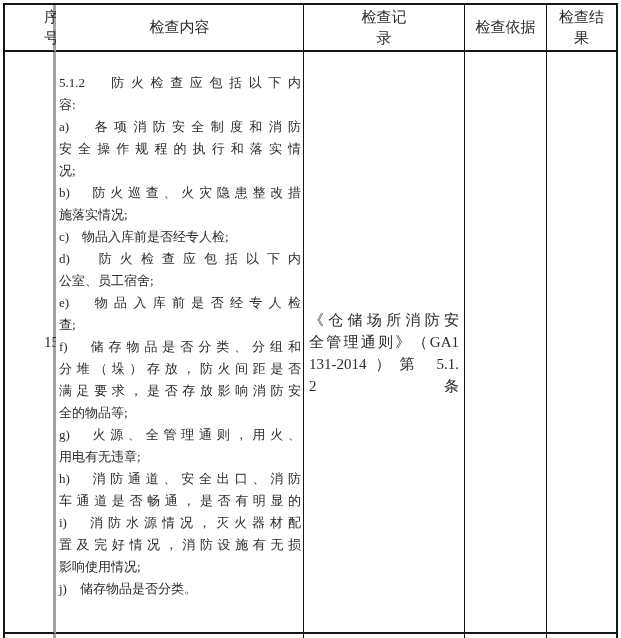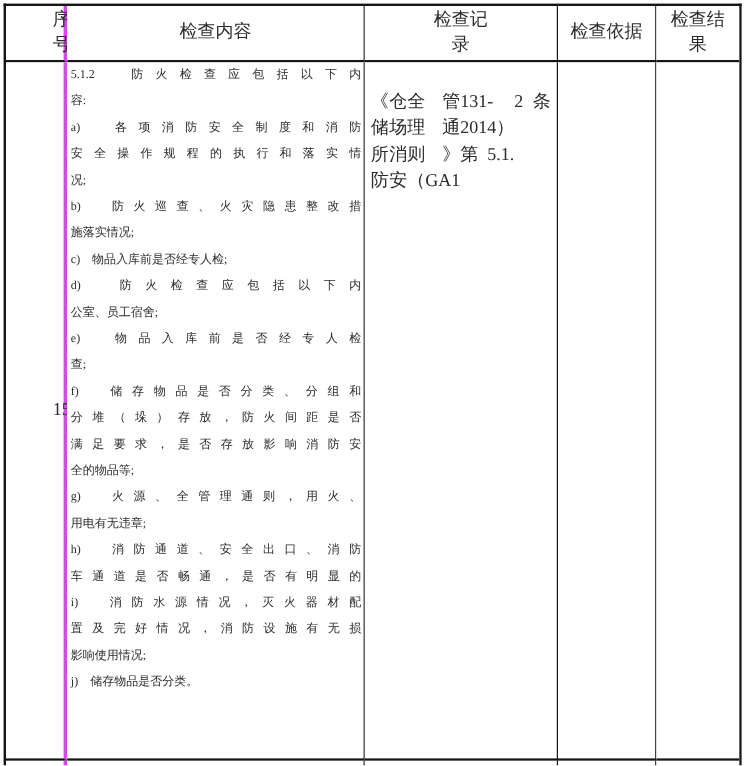--- a/index.html
+++ b/index.html
@@ -16,45 +16,45 @@
     width: 615px; height: 635px;
     box-sizing: border-box;
     border: 2px solid #151515;
     border-bottom: none;
     display: grid;
     grid-template-columns: 51px 248px 161px 82px 69px;
     grid-template-rows: 47px 582px 1fr;
   }
   .cell { box-sizing: border-box; background: #fff; }
   
-  .bthick { border-right: 3px solid #d946ef; padding-left: 45px; }
+  .bthick { border-right: 3px solid #a3a3a3; padding-left: 45px; }
   .bthin  { border-right: 1px solid #151515; }
   
   .hbot { border-bottom: 2px solid #151515; }
   .rbot { border-bottom: 2px solid #151515; }
   
   .hcell {
     display: flex; align-items: center; justify-content: center;
     text-align: center;
     font-size: 15px; line-height: 21px;
     white-space: pre-line;
   }
   
   .serial {
     display: flex; align-items: center; justify-content: center;
     font-size: 15px;
   }
   
   .content {
-    padding: 0 2px 0 3px;
-    font-size: 10px; line-height: 22px;
+    padding: 20px 2px 0 3px;
+    font-size: 13px; line-height: 22px;
   }
   
   .basis {
-    display: flex; justify-content: center;
+    display: flex; flex-direction: column; justify-content: center;
     padding: 22px 5px 0 5px;
     font-size: 15px; line-height: 22px;
   }
   .ln { width: 100%; }
   .stretch { text-align: justify; text-align-last: justify; }
 </style>
 </head>
 <body>
 
 <div class="page">

